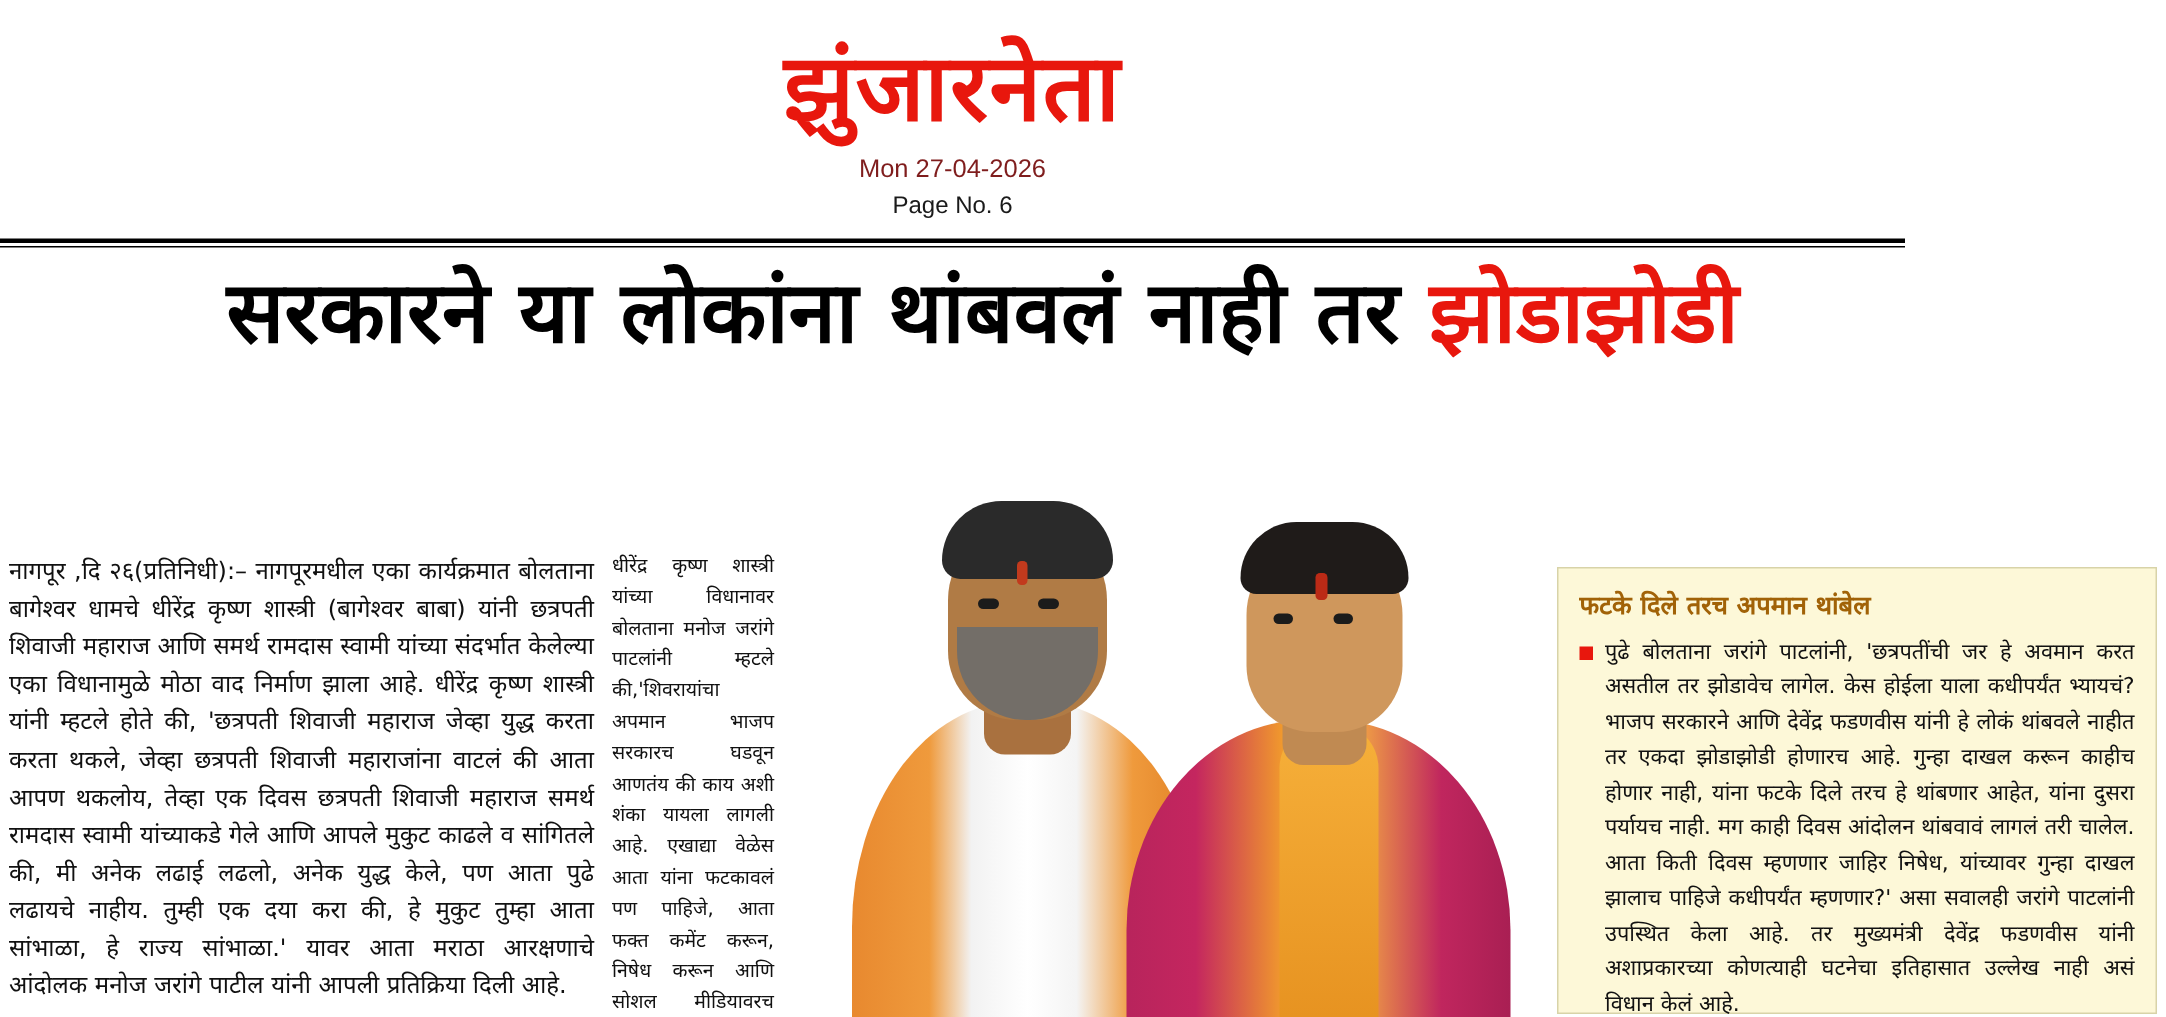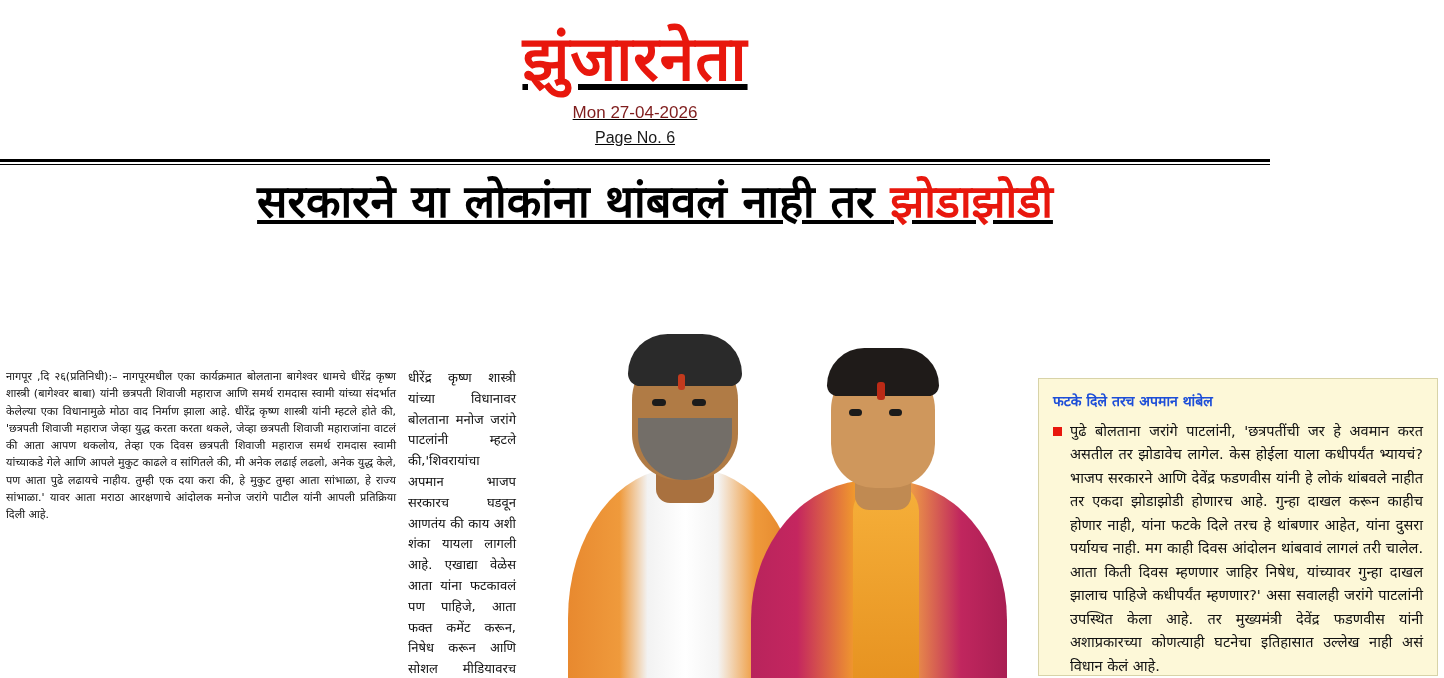--- a/index.html
+++ b/index.html
@@ -7,21 +7,20 @@
     margin: 0; padding: 0;
     width: 1444px; height: 678px;
     background: #ffffff;
     font-family: "Liberation Sans", sans-serif;
     overflow: hidden;
   }
   .page {
     position: relative;
     width: 1270px; height: 678px;
     background: #ffffff;
-    text-decoration: underline;
   }
 
   
   .masthead {
     text-align: center;
     padding-top: 26px;
   }
   .masthead-title {
     font-family: "DejaVu Sans", sans-serif;
     font-size: 62px;
@@ -48,21 +47,21 @@
     margin-top: 2px;
     border-top: 1px solid #000;
   }
 
   
   .headline {
     padding: 10px 8px 0 8px;
     font-family: "DejaVu Sans", sans-serif;
     font-weight: bold;
     color: #000;
-    font-size: 45px;
+    font-size: 57px;
     line-height: 1.22;
     text-align: center;
     position: relative;
     z-index: 3;
     margin-left: 40px;
   }
   .headline .hl-line { white-space: nowrap; }
   .hl-red { color: #e8170d; }
   .hl-line2 { text-align: left; padding-left: 14px; }
 
@@ -74,21 +73,21 @@
   }
   .col {
     position: absolute;
     top: 0;
     font-family: "DejaVu Sans", sans-serif;
     color: #111;
     text-align: justify;
   }
   .col-1 {
     left: 6px; width: 390px;
-    font-size: 11px;
+    font-size: 16px;
     line-height: 1.57;
   }
   .col-2 {
     left: 408px; width: 108px;
     font-size: 13px;
     line-height: 1.6;
   }
 
   
   .photos {
@@ -184,22 +183,22 @@
     position: absolute;
     top: 378px; left: 1038px;
     width: 400px; height: 298px;
     background: #fdf8d8;
     border: 1px solid #d8d3a8;
     padding: 12px 14px;
   }
   .sidebox-title {
     font-family: "DejaVu Sans", sans-serif;
     font-weight: bold;
-    color: #1d4ed8;
-    font-size: 14px;
+    color: #a16207;
+    font-size: 17px;
     margin-bottom: 10px;
   }
   .sidebox-body {
     display: flex;
     align-items: flex-start;
     gap: 8px;
   }
   .bullet {
     flex: 0 0 auto;
     width: 9px; height: 9px;

